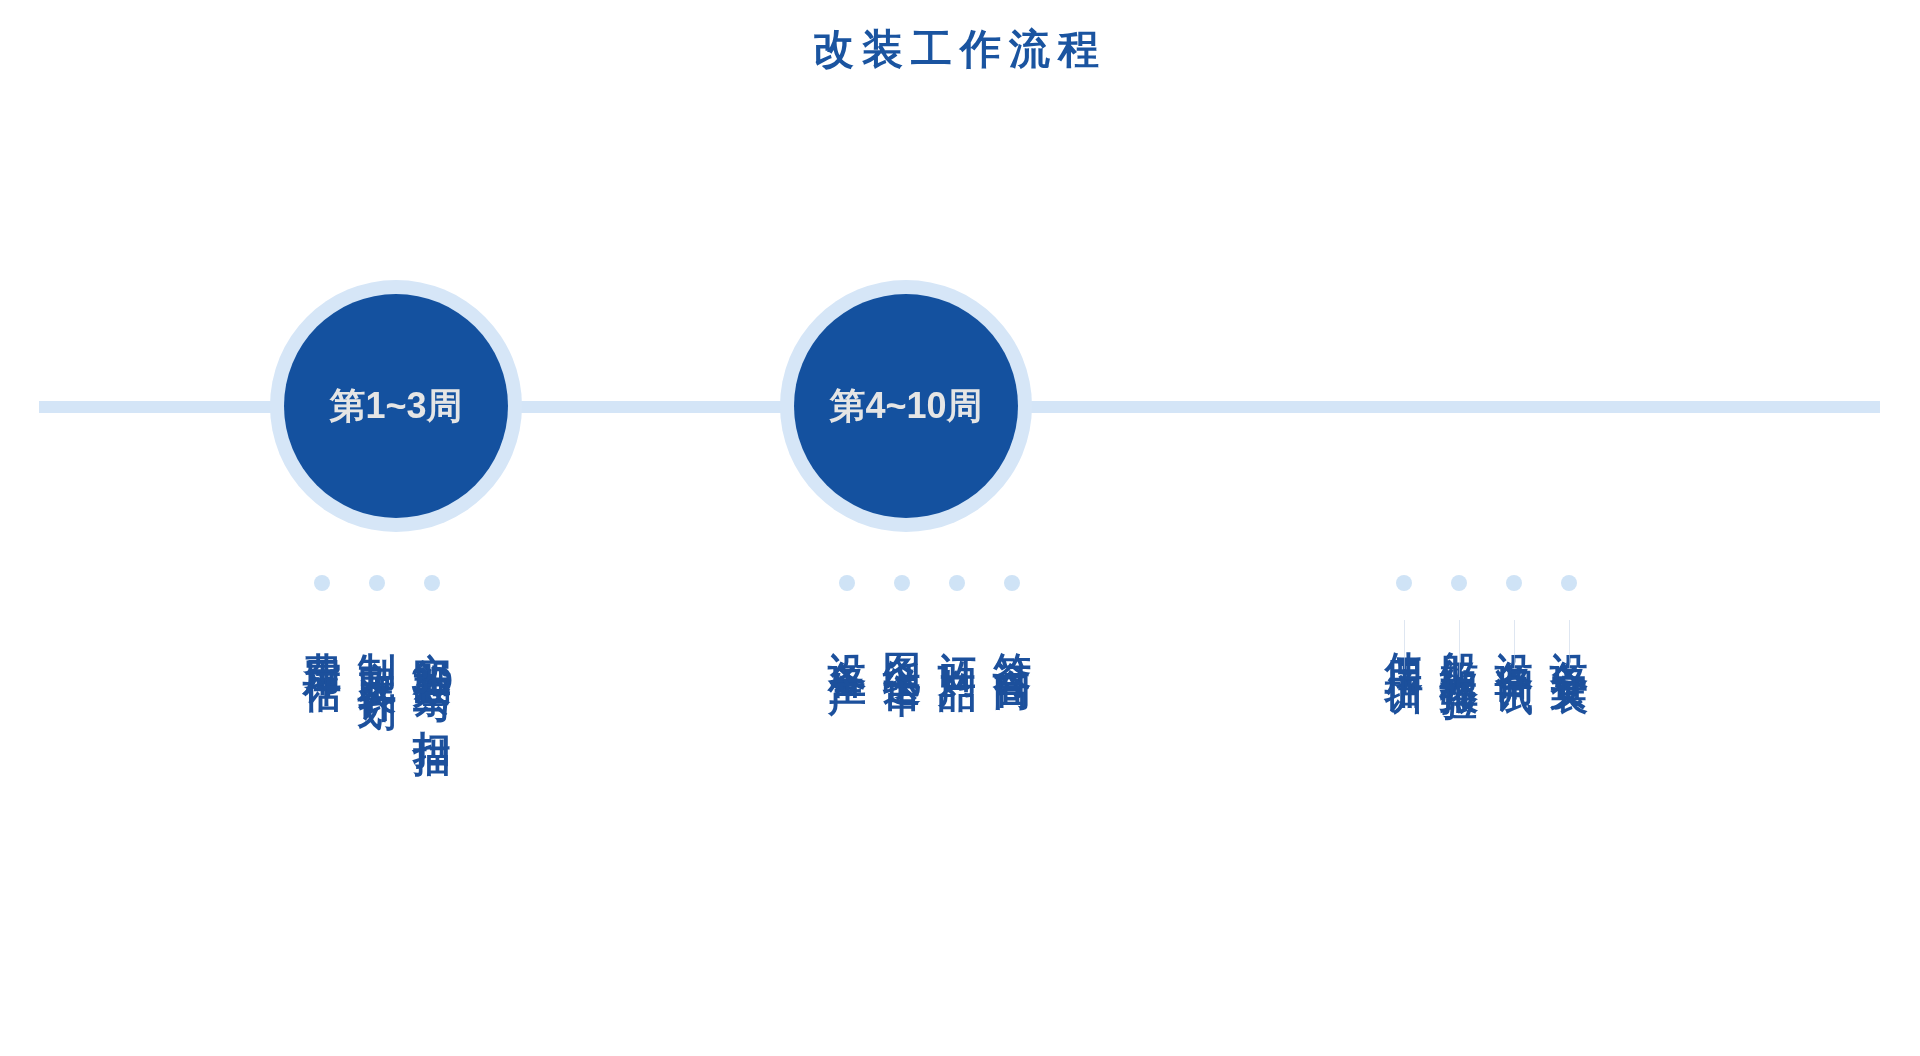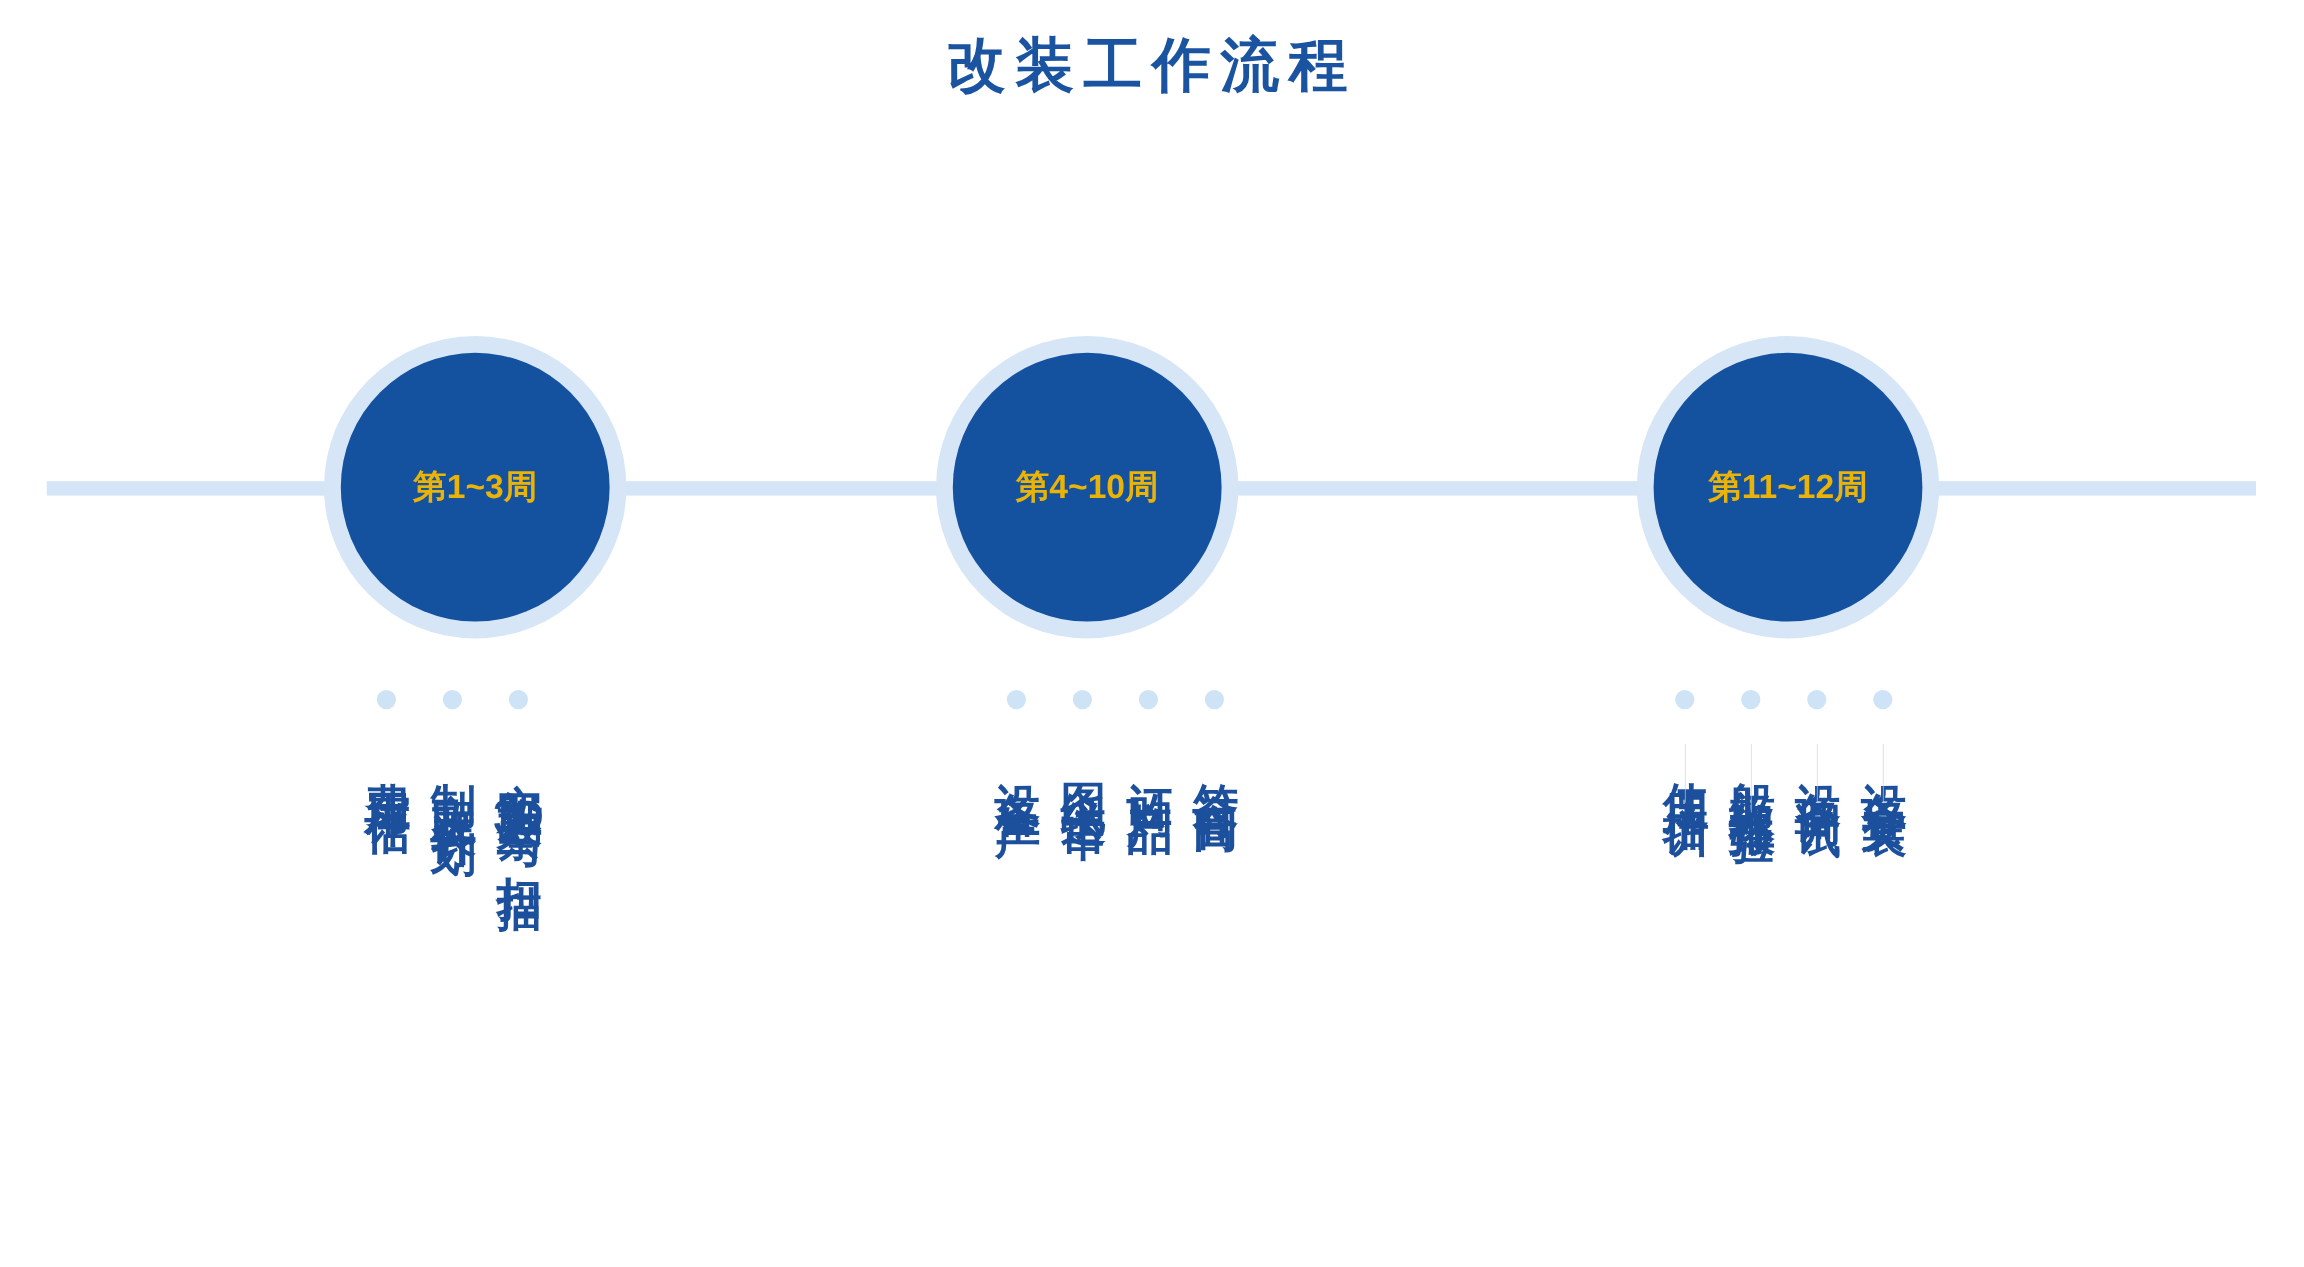--- a/index.html
+++ b/index.html
@@ -11,21 +11,21 @@
     overflow: hidden;
     font-family: "Liberation Sans", "DejaVu Sans", sans-serif;
   }
   .title {
     position: absolute;
     top: 22px;
     left: 0;
     width: 100%;
     margin: 0;
     text-align: center;
-    font-size: 49px;
+    font-size: 41px;
     font-weight: 700;
     letter-spacing: 8px;
     color: var(--title-blue, #1a54a0);
   }
   .timeline-line {
     position: absolute;
     left: 39px;
     top: 401px;
     width: 1841px;
     height: 12px;
@@ -46,23 +46,23 @@
   .circle-inner {
     width: 224px;
     height: 224px;
     border-radius: 50%;
     background: var(--primary-blue, #14519f);
     display: flex;
     align-items: center;
     justify-content: center;
   }
   .week-label {
-    color: #eab308;
+    color: #e5e5e5;
     font-weight: 700;
-    font-size: 28px;
+    font-size: 36px;
     white-space: nowrap;
   }
   .columns {
     position: absolute;
     top: 575px;
     display: flex;
     flex-direction: row-reverse; 
     align-items: flex-start;
   }
   .col {
@@ -152,25 +152,20 @@
             <div class="vtext">图纸送审</div>
           </div>
           <div class="col">
             <span class="dot"></span>
             <div class="vtext">设备生产</div>
           </div>
         </div>
   </div>
 
   <div class="stage guides">
-    <div class="circle-outer" style="left: 1364px;">
-      <div class="circle-inner">
-        <span class="week-label">第11~12周</span>
-      </div>
-    </div>
     <div class="columns" style="left: 1376.5px; width: 220px;">
           <div class="col">
             <span class="dot"></span>
             <div class="vtext">设备安装</div>
           </div>
           <div class="col">
             <span class="dot"></span>
             <div class="vtext">设备调试</div>
           </div>
           <div class="col">

